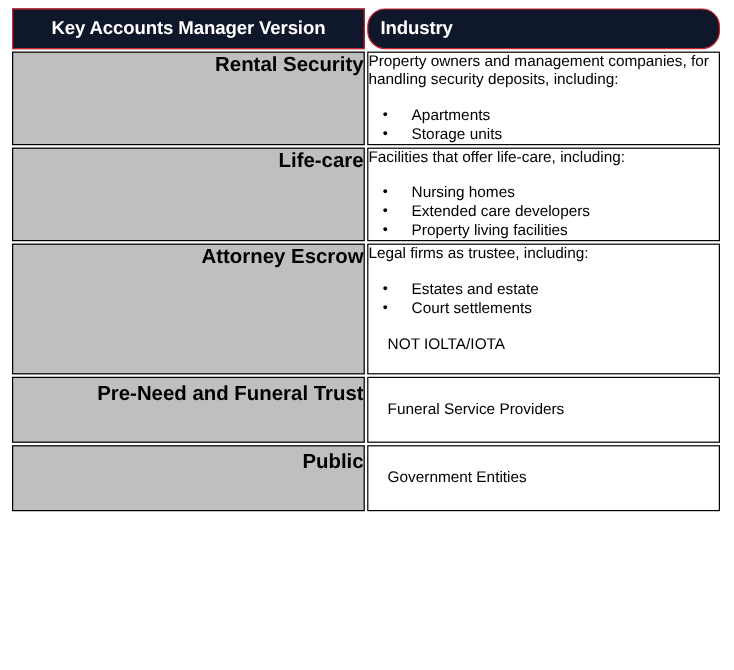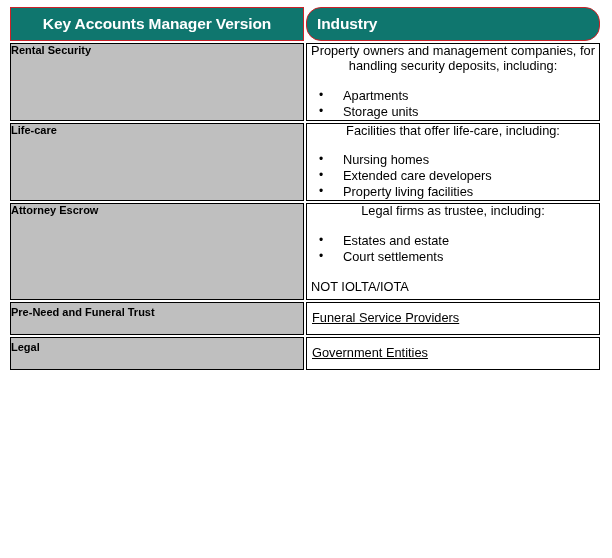--- a/index.html
+++ b/index.html
@@ -25,44 +25,44 @@
     width: 592px;
     table-layout: fixed;
   }
   table.kam-table td {
     vertical-align: top;
     border: 1px solid #000000;
     padding: 0;
   }
   
   tr.header-row td {
-    background: #0f766e;
+    background: #0f172a;
     color: #ffffff;
     font-weight: bold;
     font-size: 15.5px;
     letter-spacing: -0.1px;
     height: 32px;
     border: 1px solid #cc2229;
     vertical-align: middle;
   }
   tr.header-row td.h-left {
     text-align: center;
     padding: 0 4px;
   }
   tr.header-row td.h-right {
     text-align: left;
     padding-left: 10px;
     border-radius: 15px;
   }
   
   td.version-cell {
     background: #bfbfbf;
-    text-align: left;
+    text-align: right;
     font-weight: bold;
-    font-size: 11px;
+    font-size: 17px;
     color: #000000;
     padding-top: 9px;
     padding-left: 3px;
     padding-right: 3px;
   }
   td.version-cell.compact {
     padding-top: 3px;
     padding-bottom: 3px;
   }
   
@@ -74,21 +74,20 @@
     padding: 4px 6px 6px 8px;
     line-height: 1.17;
   }
   td.industry-cell.compact {
     padding-top: 3px;
     padding-bottom: 3px;
   }
   .intro-text {
     margin: 0;
     padding: 0;
-    text-align: center;
   }
   .bullets {
     list-style: none;
     margin: 0;
     padding: 0;
     margin-top: 14px;
   }
   .bullets.tight {
     margin-top: 13px;
   }
@@ -98,28 +97,27 @@
     line-height: 1.25;
   }
   .bullets li .bullet-dot {
     position: absolute;
     left: 12px;
     top: 0;
     font-size: 12px;
     line-height: 1.25;
   }
   .footnote {
-    margin: 4px;
+    margin: 16px;
     padding: 0;
     margin-top: 15px;
   }
   .plain-line {
-    margin: 5px;
+    margin: 16px;
     padding: 0;
-    text-decoration: underline;
   }
   col.c-left { width: 294px; }
   col.c-right { width: 294px; }
 </style>
 </head>
 <body>
 
 <div id="table-wrap">
   <table class="kam-table">
     <colgroup>
@@ -165,20 +163,20 @@
             <p class="footnote">NOT IOLTA/IOTA</p>
           </td>
         </tr>
         <tr>
           <td class="version-cell compact"><span>Pre-Need and Funeral Trust</span></td>
           <td class="industry-cell compact">
             <p class="plain-line">Funeral Service Providers</p>
           </td>
         </tr>
         <tr>
-          <td class="version-cell compact"><span>Legal</span></td>
+          <td class="version-cell compact"><span>Public</span></td>
           <td class="industry-cell compact">
             <p class="plain-line">Government Entities</p>
           </td>
         </tr>
       </tbody>
   </table>
 </div>
 
 </body></html>

